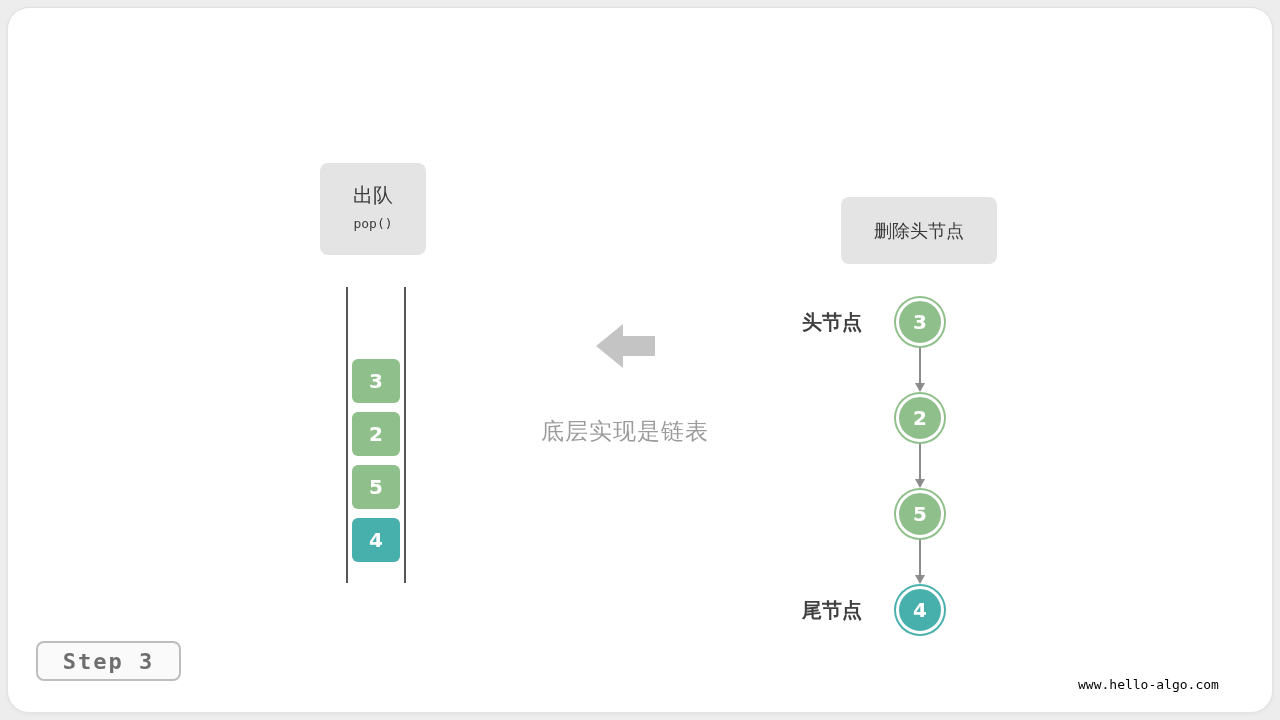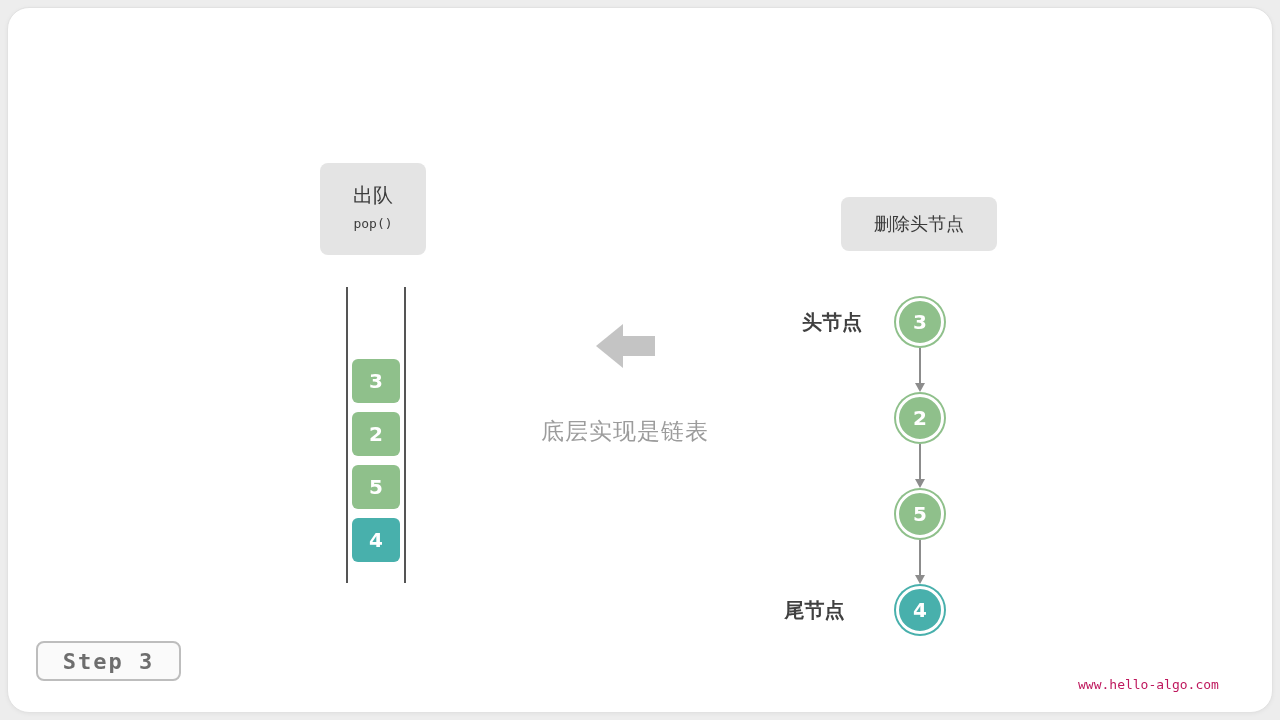--- a/index.html
+++ b/index.html
@@ -88,21 +88,21 @@
     background:#fafafa;border:2px solid #bdbdbd;border-radius:8px;
     box-sizing:border-box;
     display:flex;align-items:center;justify-content:center;
     font-family:"DejaVu Sans Mono","Liberation Mono",monospace;
     font-size:22px;font-weight:bold;color:#6e6e6e;letter-spacing:2px;
   }
 
   .watermark{
     left:1078px;top:677px;
     font-family:"DejaVu Sans Mono","Liberation Mono",monospace;
-    font-size:13px;color:#be185d;
+    font-size:13px;color:#000000;
   }
 </style>
 </head>
 <body>
 
 <div class="card"></div>
 
 <div class="abs label-box" style="left:320px;top:163px;width:106px;height:92px;">
   <div class="cjk-lg">出队</div>
   <div class="mono-lg">pop()</div>
@@ -115,26 +115,26 @@
   <div class="qbox teal">4</div>
 </div>
 
 <div class="abs arrow-tri"></div>
 <div class="abs arrow-rect"></div>
 
 <div class="abs caption">
   <div>底层实现是链表</div>
 </div>
 
-<div class="abs label-box" style="left:841px;top:197px;width:156px;height:54px;">
+<div class="abs label-box" style="left:841px;top:197px;width:156px;height:67px;">
   <div style="font-size:18px;">删除头节点</div>
 </div>
 
 <div class="node-label" style="left:767px;top:308px;">头节点</div>
-<div class="node-label" style="left:767px;top:596px;text-align:center;">尾节点</div>
+<div class="node-label" style="left:767px;top:596px;">尾节点</div>
 
 <div class="node green" style="left:896px;top:298px;">3</div>
 <div class="node green" style="left:896px;top:394px;">2</div>
 <div class="node green" style="left:896px;top:490px;">5</div>
 <div class="node teal" style="left:896px;top:586px;">4</div>
 
 <div class="conn" style="top:348px;">
   <div class="line"></div>
   <div class="head"></div>
 </div>

